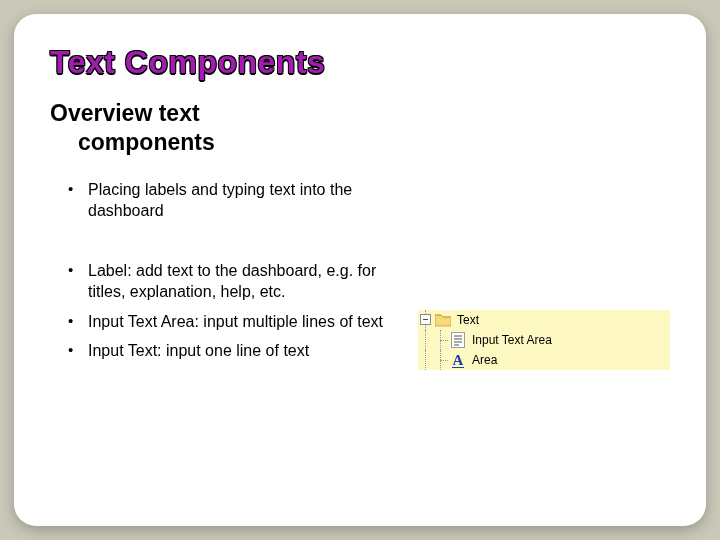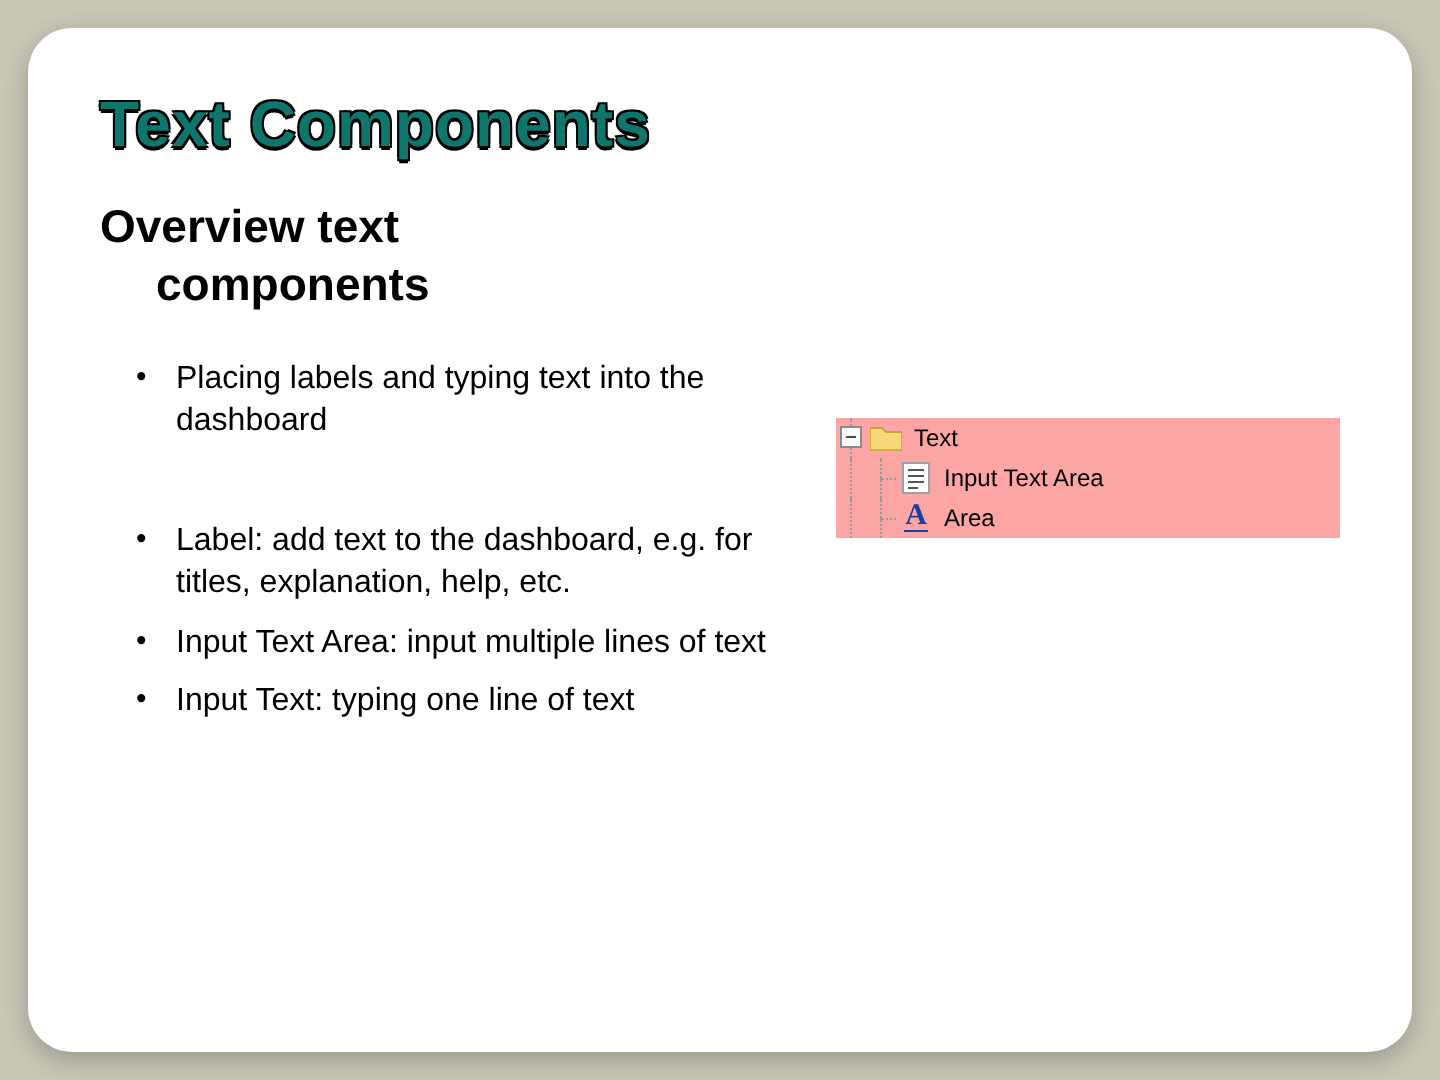--- a/index.html
+++ b/index.html
@@ -15,29 +15,29 @@
     left:14px; top:14px; right:14px; bottom:14px;
     background:#ffffff;
     border-radius:22px;
     box-shadow:0 4px 14px rgba(0,0,0,0.25);
     padding:30px 36px 30px 36px;
     box-sizing:border-box;
   }
   .title{
     font-weight:900;
     font-size:32px;
-    color:#0f766e;
+    color:#a21caf;
     text-shadow:1px 1px 0 #000, -1px 1px 0 #000, 1px -1px 0 #000, -1px -1px 0 #000, 0 2px 0 #000;
     letter-spacing:0.5px;
     margin:0 0 18px 0;
     font-family:Verdana, Geneva, sans-serif;
   }
   .columns{
     display:flex;
-    align-items:center;
+    align-items:flex-end;
   }
   .left{
     width:58%;
   }
   .right{
     width:42%;
     padding-left:20px;
     padding-top:8px;
   }
   .subtitle{
@@ -71,21 +71,21 @@
     font-size:15px;
   }
   .gap{height:22px; list-style:none;}
   .gap:before{content:"" !important;}
 
   
   .tree{
     font-family:Tahoma, Verdana, sans-serif;
     font-size:12px;
     color:#000;
-    background:#fca5a5;
+    background:#fef9c3;
   }
   .tree-row{
     display:flex;
     align-items:center;
     height:20px;
   }
   .branch{
     width:15px;
     position:relative;
     height:20px;
@@ -154,21 +154,21 @@
       <div class="subtitle">
         <span>Overview text</span>
         <span class="line2">components</span>
       </div>
 
       <ul class="bullets">
         <li>Placing labels and typing text into the dashboard</li>
         <li class="gap"></li>
         <li>Label: add text to the dashboard, e.g. for titles, explanation, help, etc.</li>
         <li>Input Text Area: input multiple lines of text</li>
-        <li>Input Text: typing one line of text</li>
+        <li>Input Text: input one line of text</li>
       </ul>
     </div>
 
     <div class="right">
       <div class="tree">
 
         <div class="tree-row">
           <span class="branch">
             <span class="dotV"></span>
             <span class="toggle"></span>

